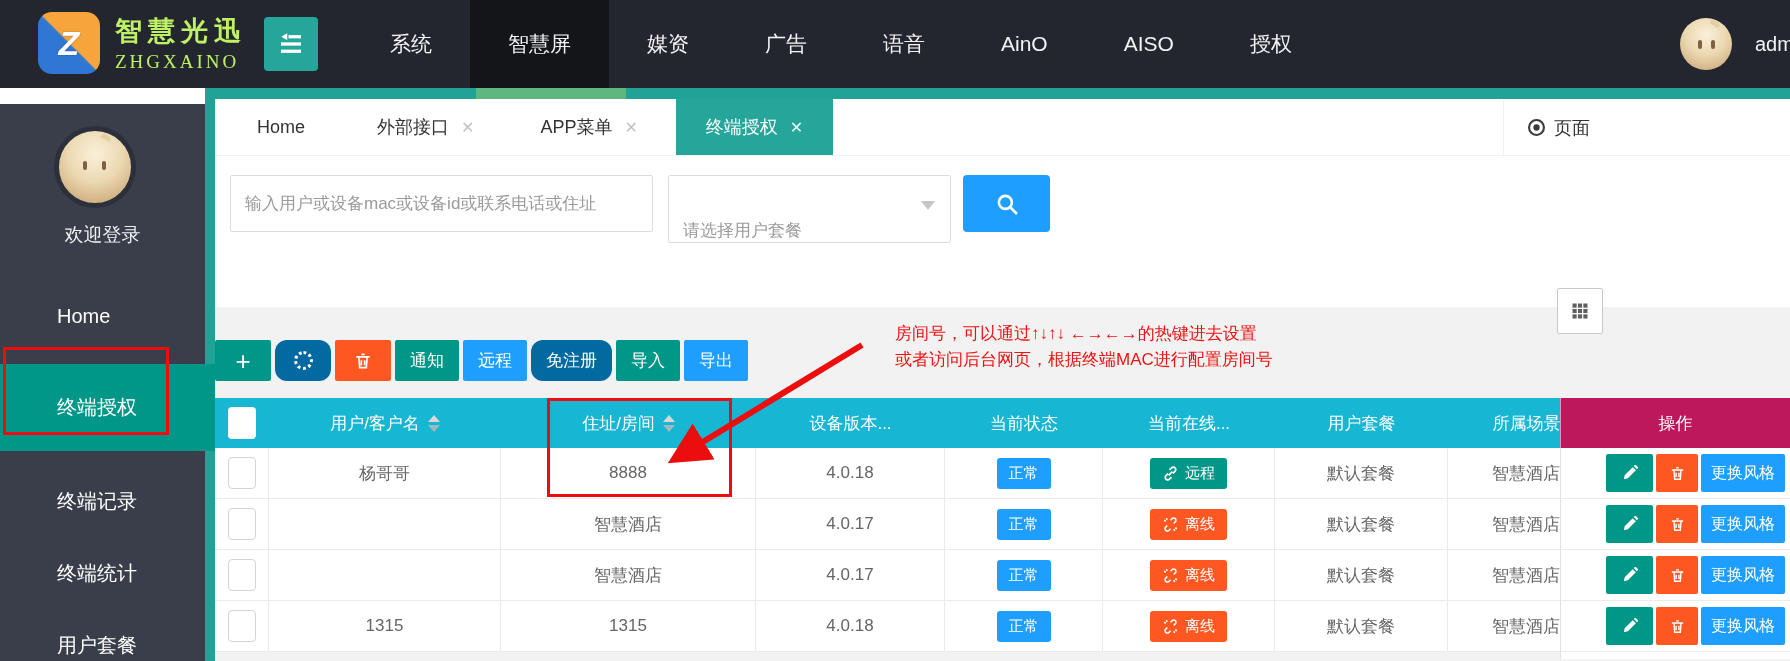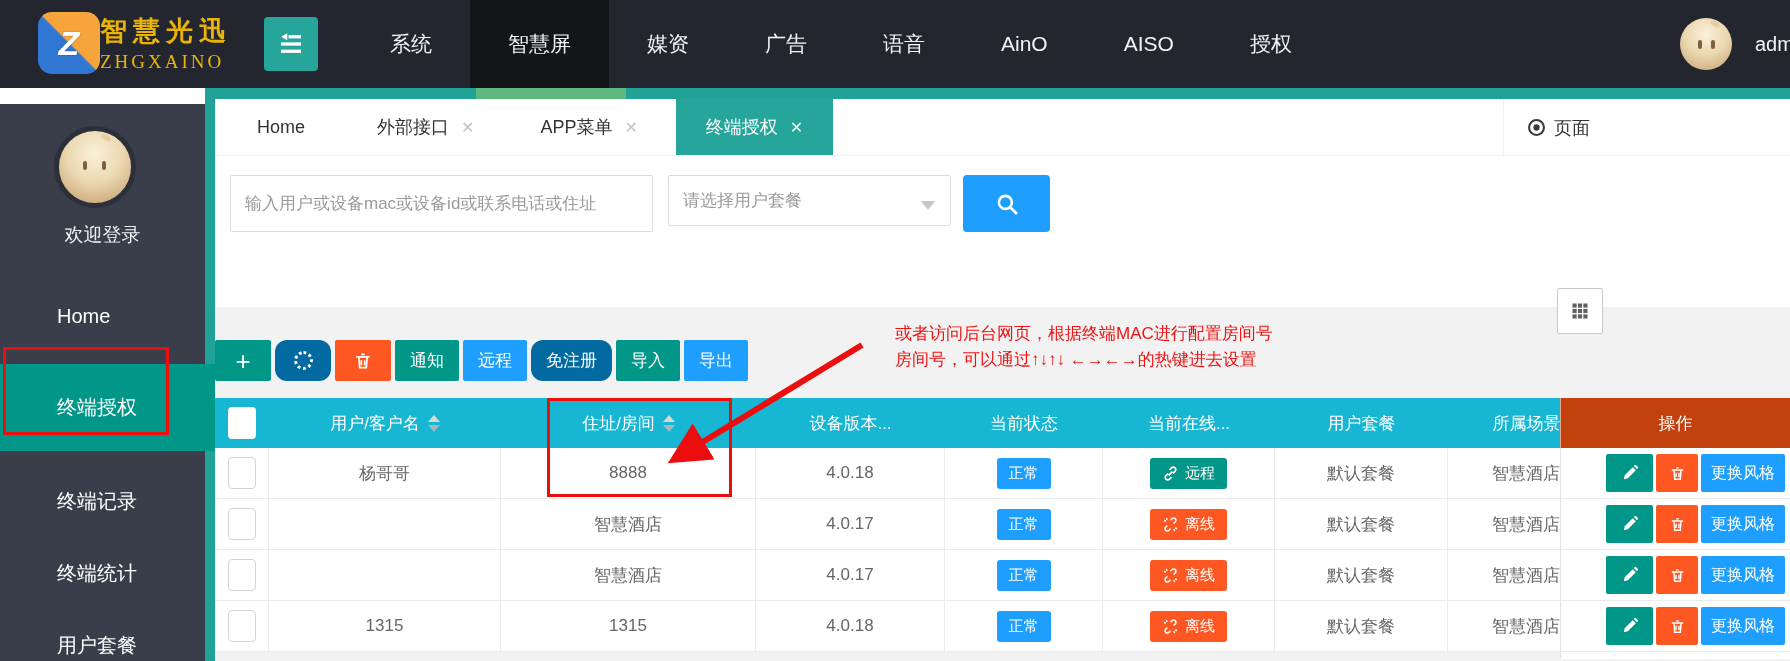--- a/index.html
+++ b/index.html
@@ -5,21 +5,21 @@
   * { box-sizing: border-box; margin: 0; padding: 0; }
   html,body { background:#dfe2e6; }
   body { font-family:"Liberation Sans","DejaVu Sans",sans-serif; }
   .screen { position:relative; width:1790px; height:661px; background:#fff; overflow:hidden; }
 
   
   .navbar { position:absolute; left:0; top:0; width:1790px; height:88px; background:#23262e; z-index:10; }
   .logo-icon { position:absolute; left:38px; top:12px; width:62px; height:62px; border-radius:14px;
     background:linear-gradient(to bottom left,#f6a43c 49%,#2f77d3 51%); display:flex; align-items:center; justify-content:center; }
   .logo-z { color:#fff; font-size:34px; font-weight:bold; font-style:italic; text-shadow:0 0 2px rgba(0,0,0,.3); }
-  .logo-text { position:absolute; left:100px; top:13px; color:#eab308; }
+  .logo-text { position:absolute; left:115px; top:13px; color:#bef264; }
   .logo-title { font-size:27px; font-weight:bold; letter-spacing:6px; font-family:"Liberation Serif","DejaVu Serif",serif; }
   .logo-sub { font-size:19px; letter-spacing:3px; font-family:"Liberation Serif","DejaVu Serif",serif; margin-top:2px; }
   .hamburger { position:absolute; left:264px; top:17px; width:54px; height:54px; background:#26a69a; border-radius:4px;
     display:flex; align-items:center; justify-content:center; cursor:pointer; }
   .nav-items { position:absolute; left:352px; top:0; height:88px; display:flex; }
   .nav-item { height:88px; line-height:88px; padding:0 38px; color:#f2f3f5; font-size:21px; cursor:pointer; white-space:nowrap; }
   .nav-item.active { background:#131519; }
   .nav-right-cache { position:absolute; left:1473px; top:0; height:88px; display:flex; align-items:center; gap:9px; color:#eceef1; font-size:21px; cursor:pointer; }
   .nav-avatar { position:absolute; left:1680px; top:18px; width:52px; height:52px; border-radius:50%;
     background:radial-gradient(circle at 50% 32%, #faf0da 0%, #ecd9b2 45%, #c6a172 100%); overflow:hidden; cursor:pointer; }
@@ -56,22 +56,22 @@
   .tab .close { color:#c2c2c2; font-size:16px; cursor:pointer; }
   .tab.active { background:#26a69a; color:#fff; margin-left:14px; padding:0 30px; }
   .tab.active .close { color:#eafaf7; }
   .page-control { position:absolute; left:1288px; top:0; height:57px; display:flex; align-items:center; gap:7px; font-size:18px; color:#333;
     border-left:1px solid #f0f0f0; padding-left:22px; cursor:pointer; }
 
   
   .search-input { position:absolute; left:15px; top:76px; width:423px; height:57px; border:1px solid #dcdcdc; border-radius:2px;
     padding:0 14px; font-size:17px; color:#666; outline:none; font-family:inherit; }
   .search-input::placeholder { color:#9a9a9a; opacity:1; }
-  .package-select { position:absolute; left:453px; top:76px; width:283px; height:51px; border:1px solid #dcdcdc; border-radius:2px;
-    display:flex; align-items:center; padding:0 14px; font-size:17px; color:#9a9a9a; cursor:pointer; background:#fff; }
+  .package-select { position:absolute; left:453px; top:76px; width:283px; height:68px; border:1px solid #dcdcdc; border-radius:2px;
+    display:flex; align-items:flex-end; padding:0 14px; font-size:17px; color:#9a9a9a; cursor:pointer; background:#fff; }
   .select-caret { position:absolute; right:15px; top:25px; width:0; height:0; border-left:7px solid transparent; border-right:7px solid transparent; border-top:9px solid #c6c6c6; }
   .search-btn { position:absolute; left:748px; top:76px; width:87px; height:57px; background:#1e9fff; border:none; border-radius:4px;
     display:flex; align-items:center; justify-content:center; cursor:pointer; }
 
   
   .gray-panel { position:absolute; left:0; top:208px; width:1575px; height:354px; background:#f2f2f2; }
 
   
   .toolbar { position:absolute; left:0; top:241px; display:flex; gap:4px; z-index:6; }
   .tb-btn { height:41px; border:none; border-radius:2px; color:#fff; font-size:17px; display:flex; align-items:center; justify-content:center;
@@ -101,21 +101,21 @@
   .cb { width:28px; height:32px; border-radius:4px; background:#fff; cursor:pointer; }
   .cb.header { border:none; }
   .cb.row { border:1px solid #d4d4d4; }
   .badge { display:inline-flex; align-items:center; gap:6px; color:#fff; font-size:15px; border-radius:3px; padding:6px 12px; }
   .badge.status { background:#1e9fff; }
   .badge.remote { background:#009688; cursor:pointer; }
   .badge.offline { background:#ff5722; cursor:pointer; }
 
   
   .ops-col { position:absolute; left:1345px; top:0; width:230px; }
-  .ops-th { height:50px; background:#c2410c; color:#fff; font-size:17px; display:flex; align-items:center; justify-content:center; border-left:1px solid rgba(255,255,255,.55); }
+  .ops-th { height:50px; background:#be185d; color:#fff; font-size:17px; display:flex; align-items:center; justify-content:center; border-left:1px solid rgba(255,255,255,.55); }
   .ops-td { height:51px; background:#fff; border-bottom:1px solid #ebebeb; border-left:1px solid #e2e2e2; display:flex; align-items:center; padding-left:45px; gap:3px; overflow:hidden; }
   .op-btn { height:38px; border:none; border-radius:2px; color:#fff; display:flex; align-items:center; justify-content:center; cursor:pointer; font-family:inherit; }
   .op-edit { width:47px; } .op-del { width:42px; }
   .op-style { padding:0 10px; font-size:16px; white-space:nowrap; }
   .ops-sliver { height:7px; background:#fff; border-left:1px solid #e2e2e2; }
 
   
   .anno-box { position:absolute; border:3px solid #ec0e0e; z-index:30; }
   .box-sidebar { left:3px; top:347px; width:166px; height:88px; }
   .box-address { left:547px; top:398px; width:185px; height:99px; }
@@ -250,22 +250,22 @@
         <rect x="3" y="9.5" width="5" height="5"></rect>
           <rect x="9.5" y="9.5" width="5" height="5"></rect>
           <rect x="16" y="9.5" width="5" height="5"></rect>
         <rect x="3" y="16" width="5" height="5"></rect>
           <rect x="9.5" y="16" width="5" height="5"></rect>
           <rect x="16" y="16" width="5" height="5"></rect>
       </svg>
     </div>
 
     <div class="anno-text">
+      <div>房间号，可以通过↑↓↑↓ ←→←→的热键进去设置</div>
       <div>或者访问后台网页，根据终端MAC进行配置房间号</div>
-      <div>房间号，可以通过↑↓↑↓ ←→←→的热键进去设置</div>
     </div>
 
     <div class="table">
       <div class="row-extend"></div>
       <div class="tgrid">
 
         <div class="th">
             <span class="cb header"></span>
           </div>
         <div class="th">

